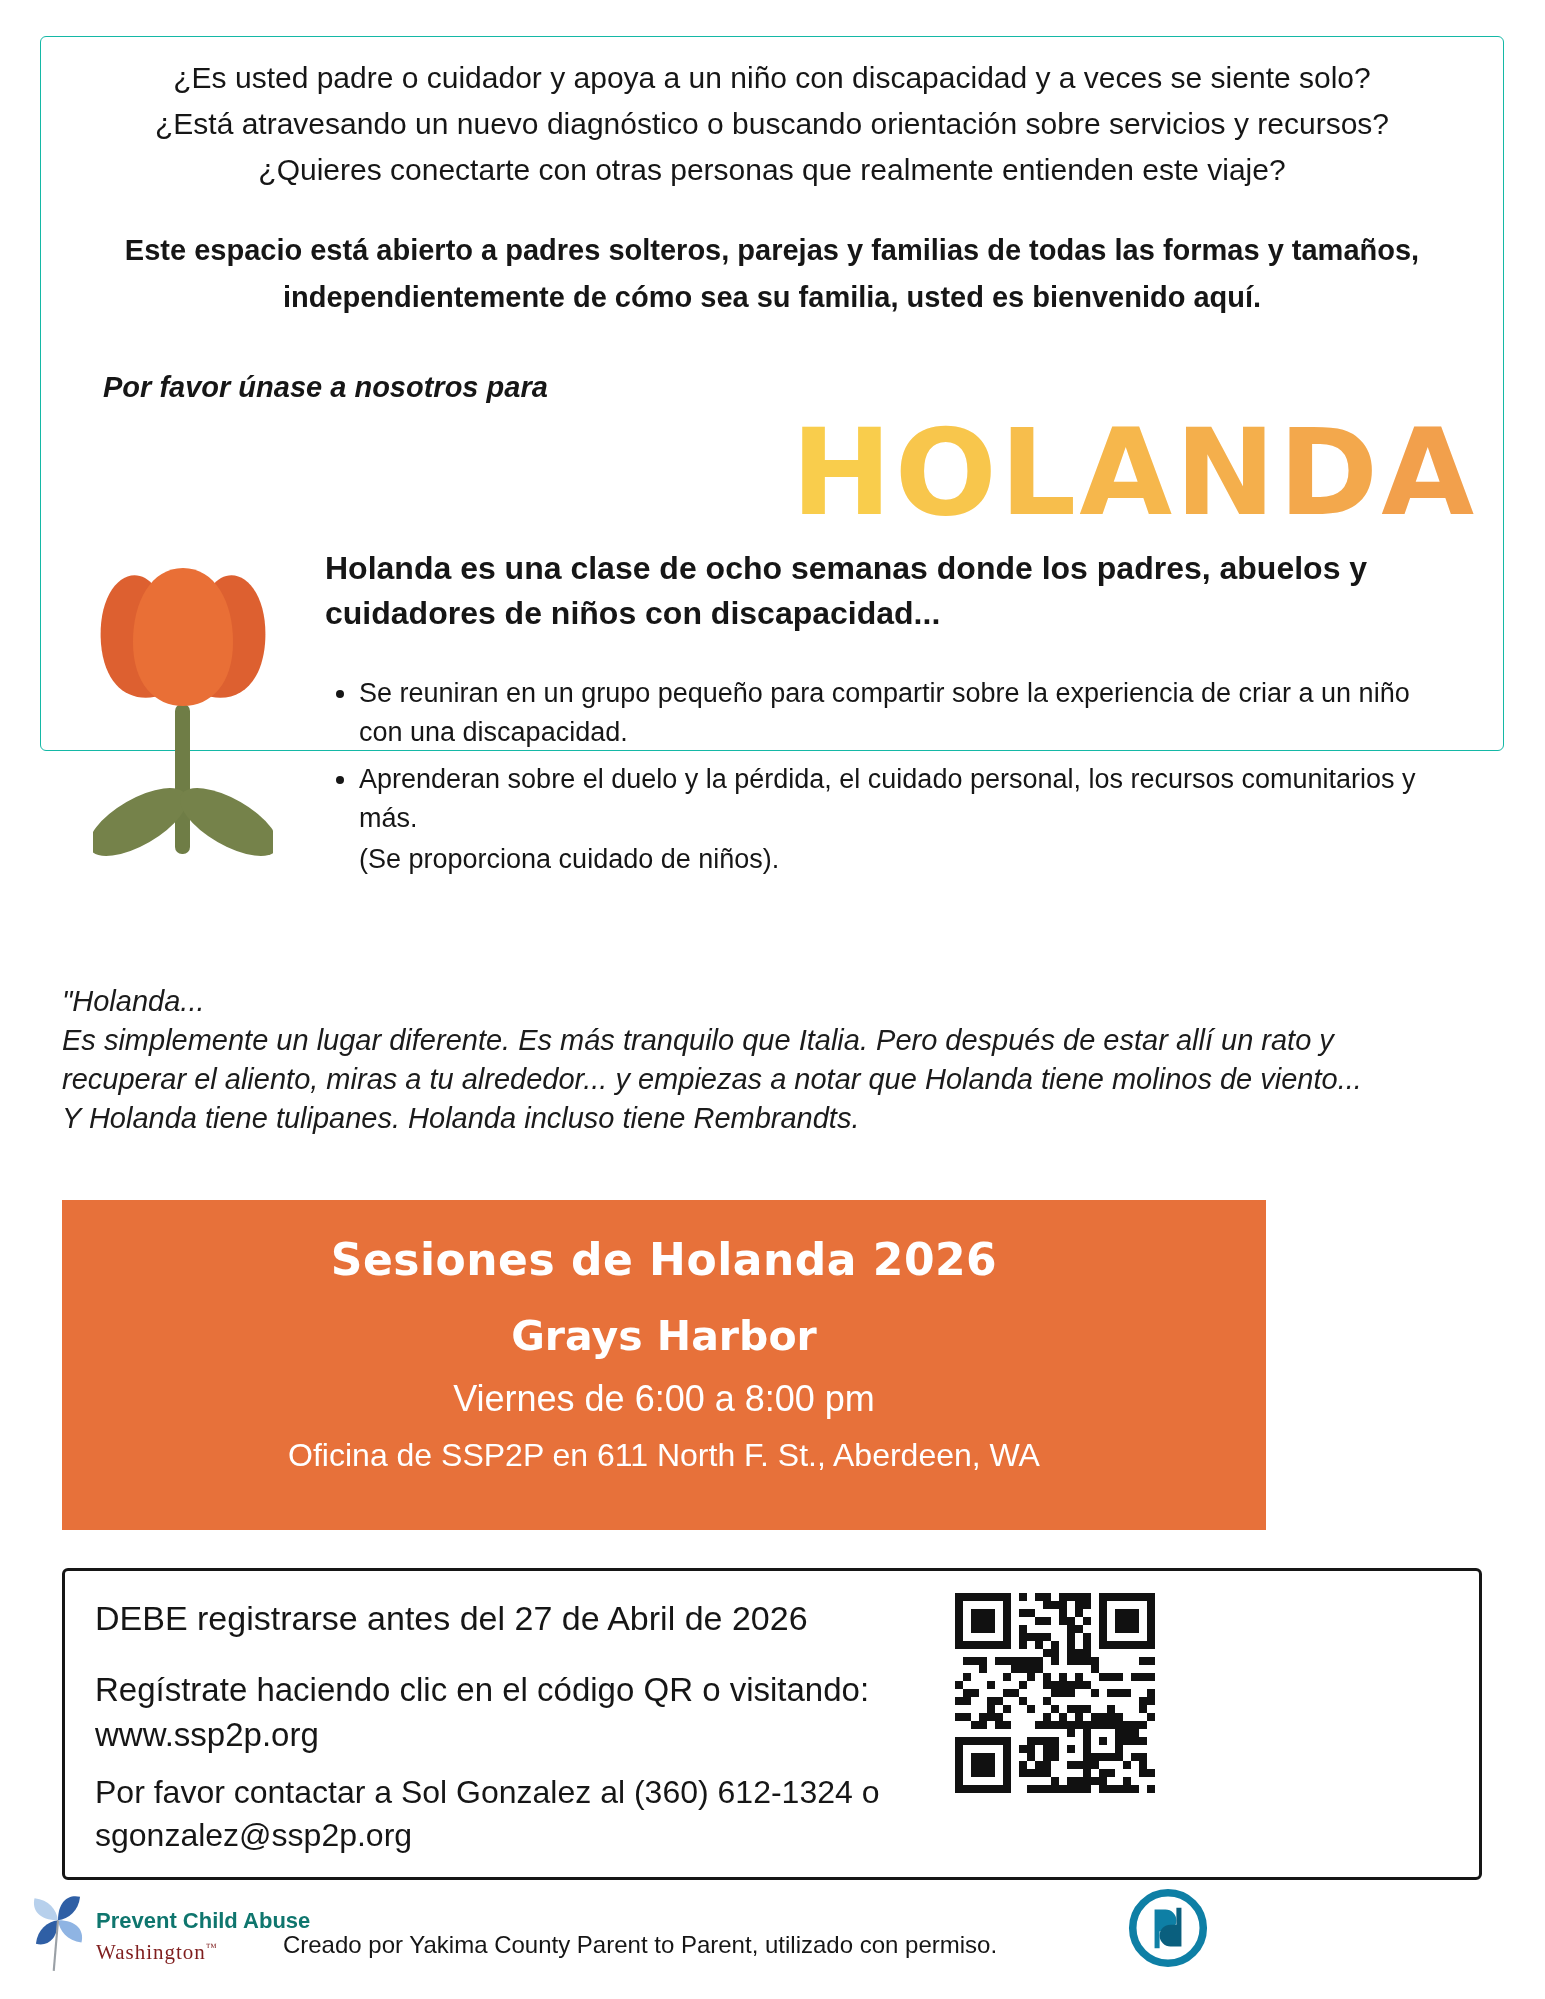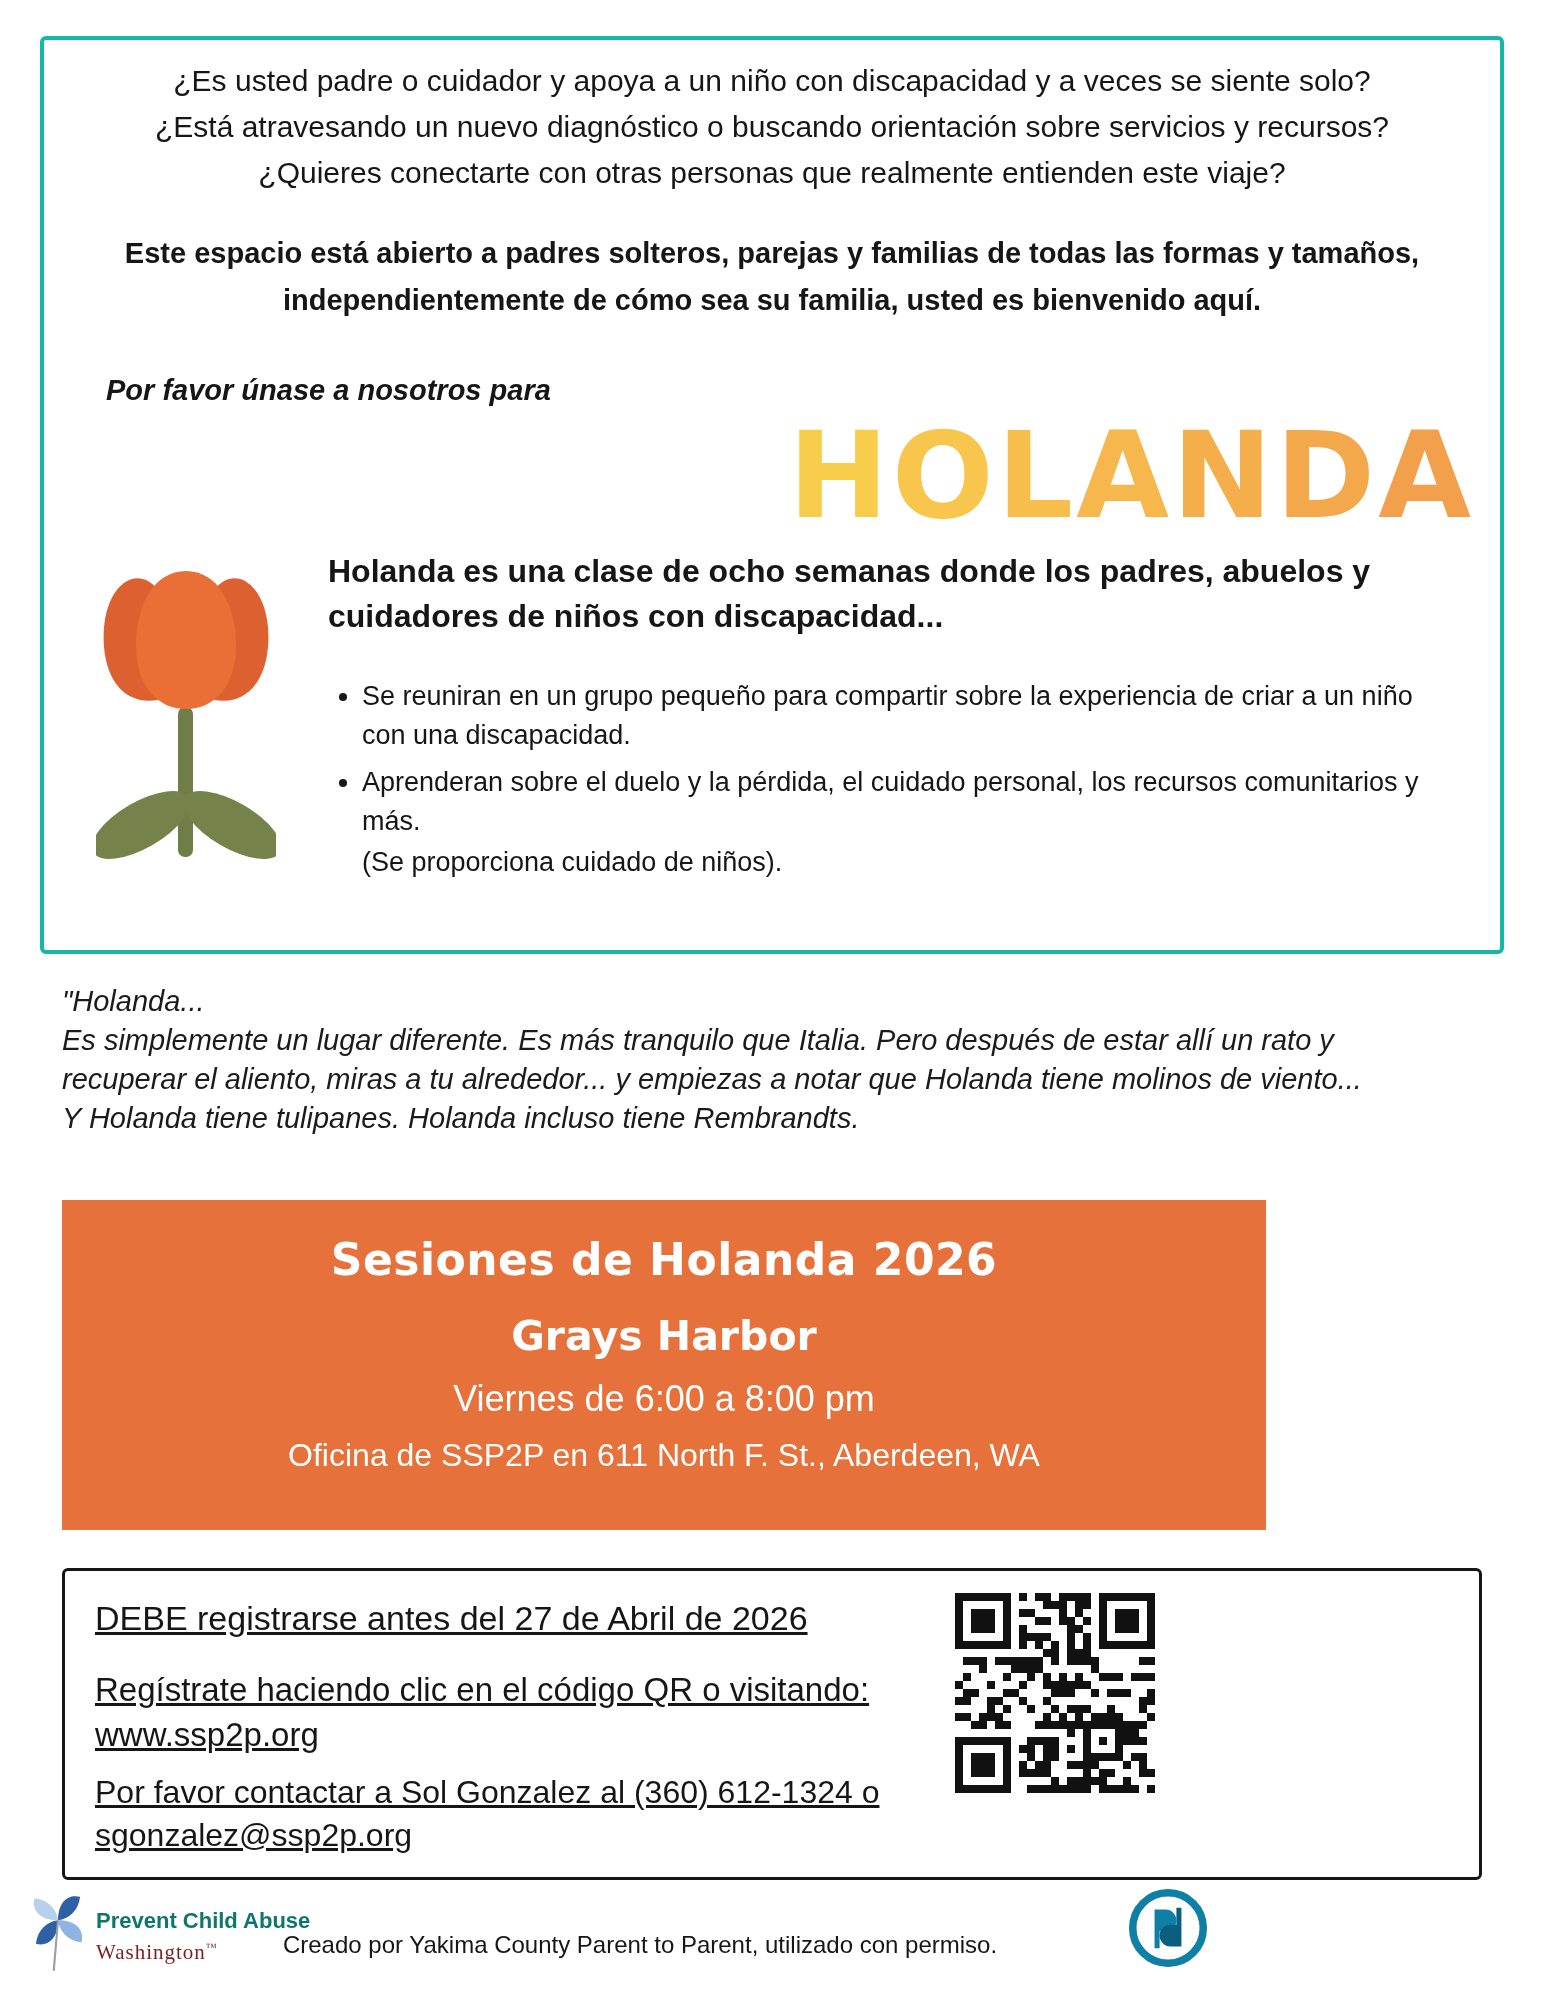--- a/index.html
+++ b/index.html
@@ -2,22 +2,22 @@
 <html><head>
 <meta charset="utf-8">
 <style>
   * { box-sizing: border-box; margin: 0; padding: 0; }
   html, body { background: #ffffff; }
   body { font-family: "Liberation Sans", sans-serif; color: #161616; }
   .page { position: relative; width: 1545px; height: 1999px; background: #ffffff; overflow: hidden; }
 
   
   .intro-box {
-    position: absolute; top: 36px; left: 40px; width: 1464px; height: 918px;
-    border: 4px solid #14b8a6; border-radius: 6px; background: #ffffff;
+    position: absolute; top: 36px; left: 40px; width: 1464px; height: 715px;
+    border: 1px solid #14b8a6; border-radius: 6px; background: #ffffff;
   }
   .questions { padding-top: 18px; text-align: center; font-size: 30px; line-height: 46px; }
   .q { white-space: nowrap; }
   .welcome { margin-top: 34px; text-align: center; font-weight: 700; font-size: 29px; line-height: 47px; }
   .w-line { white-space: nowrap; }
   .join { margin-top: 44px; margin-left: 62px; font-size: 29px; font-weight: 700; font-style: italic; line-height: 44px; }
   .holanda {
     position: relative; left: -26px; margin-top: 2px; text-align: right;
     font-family: "DejaVu Sans", sans-serif; font-weight: 700;
     font-size: 120px; line-height: 1.04; letter-spacing: 3px; white-space: nowrap;
@@ -42,21 +42,21 @@
   }
   .s-title { padding-top: 34px; font-family: "DejaVu Sans", sans-serif; font-weight: 700; font-size: 44px; line-height: 52px; letter-spacing: 0.5px; }
   .s-loc   { margin-top: 26px; font-family: "DejaVu Sans", sans-serif; font-weight: 700; font-size: 41px; line-height: 48px; }
   .s-time  { margin-top: 18px; font-size: 36px; line-height: 42px; }
   .s-dates { margin-top: 6px;  font-size: 36px; line-height: 42px; }
   .s-addr  { margin-top: 16px; font-size: 32px; line-height: 38px; }
 
   
   .registration {
     position: absolute; top: 1568px; left: 62px; width: 1420px; height: 312px;
-    border: 3px solid #161616; border-radius: 6px; padding: 26px 0 4px 30px; text-decoration: underline;
+    border: 3px solid #161616; border-radius: 6px; padding: 26px 0 4px 30px;
   }
   .r-deadline { font-size: 34px; line-height: 42px; }
   .r-reg { margin-top: 28px; font-size: 33px; line-height: 45px; }
   .r-contact { margin-top: 14px; font-size: 32px; line-height: 43px; }
   .qr { position: absolute; left: 890px; top: 22px; width: 200px; height: 200px; }
 
   
   .footer { position: absolute; top: 1884px; left: 0; width: 1545px; height: 115px; }
   .pca { position: absolute; left: 26px; top: 4px; display: flex; align-items: flex-start; }
   .pca-text { margin-left: 6px; padding-top: 20px; }

